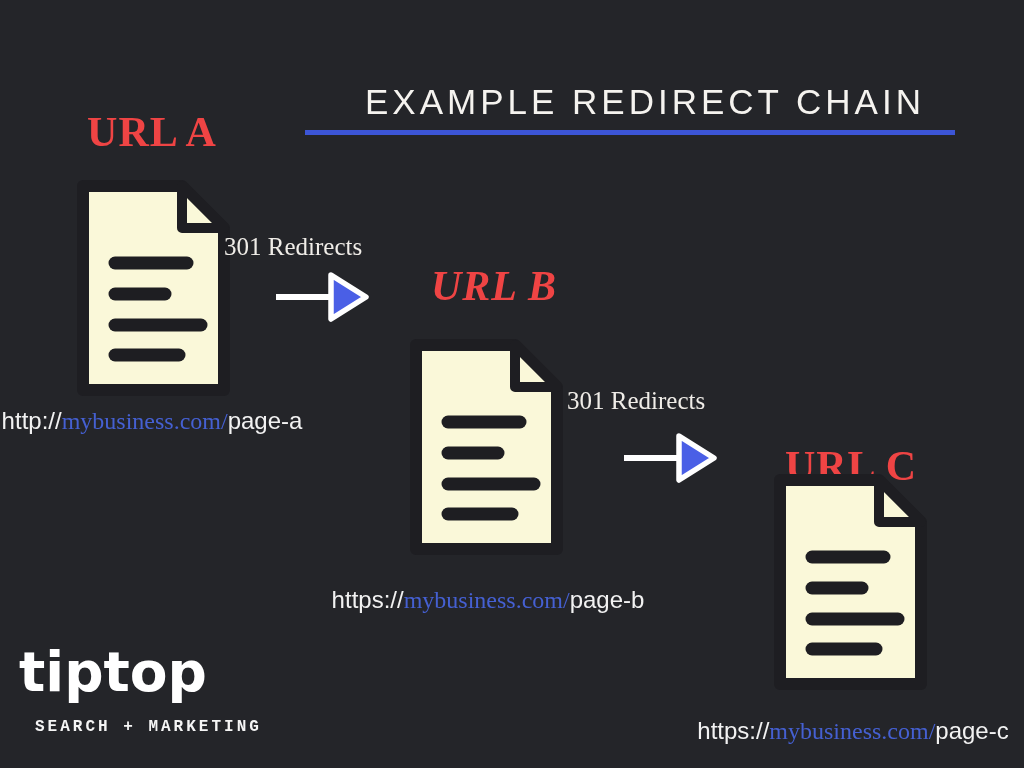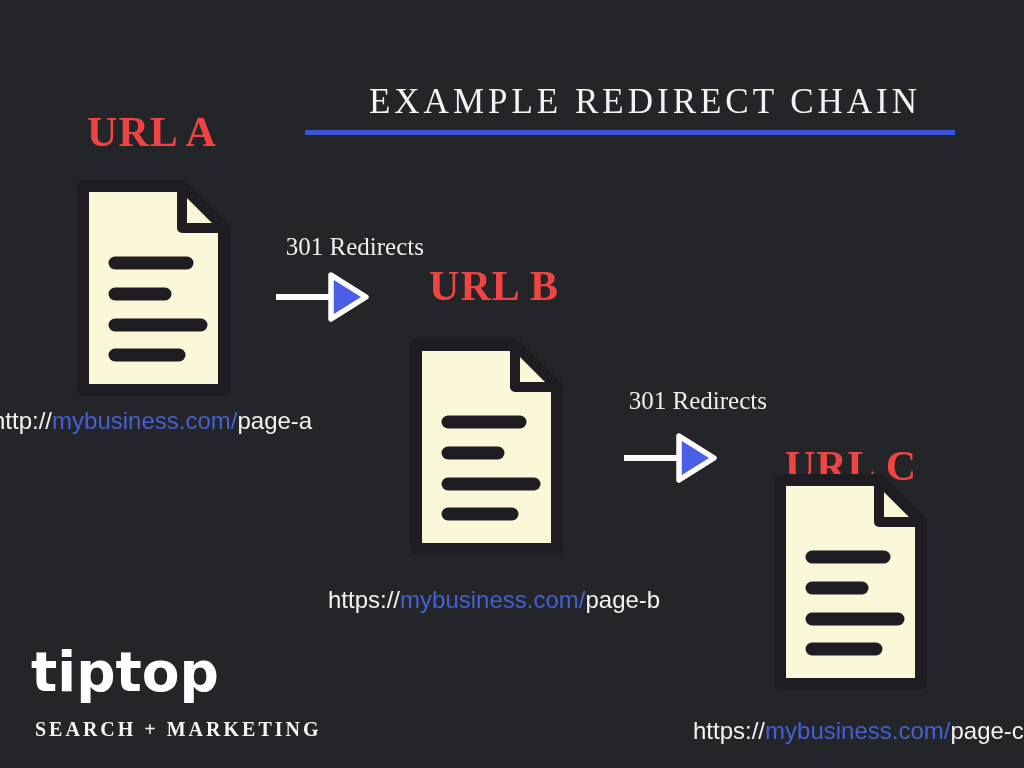--- a/index.html
+++ b/index.html
@@ -8,21 +8,21 @@
     background: #242529;
     position: relative;
     overflow: hidden;
     font-family: "Liberation Sans", sans-serif;
   }
   .abs { position: absolute; }
 
   .diagram-title {
     left: 320px; top: 82px; width: 650px;
     text-align: center;
-    font-family: Liberation Serif, serif;
+    font-family: Liberation Sans, sans-serif;
     font-weight: 400;
     font-size: 35px;
     letter-spacing: 4px;
     color: #f5f3ef;
     white-space: nowrap;
   }
   .title-underline {
     left: 305px; top: 130px; width: 650px; height: 5px;
     background: #3c55d6;
   }
@@ -31,70 +31,70 @@
     font-family: "Liberation Serif", serif;
     font-weight: 700;
     font-size: 42px;
     letter-spacing: 1px;
     color: #ef4444;
     white-space: nowrap;
     text-align: center;
     width: 220px;
   }
   .heading-a { left: 42px;  top: 108px; }
-  .heading-b { left: 384px; top: 262px; }
+  .heading-b { left: 384px; top: 262px; font-style: italic; }
   .heading-c { left: 741px; top: 402px; margin-top: 40px; }
 
   .doc { width: 157px; height: 220px; }
   .doc-a { left: 75px;  top: 178px; }
   .doc-b { left: 408px; top: 337px; }
   .doc-c { left: 772px; top: 472px; }
 
   .url-line {
     font-size: 24px;
     color: #f2f2f2;
     width: 320px;
     text-align: center;
     white-space: nowrap;
   }
   .url-a { left: -8px;  top: 407px; }
   .url-b { left: 328px; top: 562px; margin-top: 24px; }
   .url-c { left: 693px; top: 700px; margin-top: 17px; }
-  .url-domain { color: #4560d2; }
+  .url-domain { color: #4560d2; font-family: Liberation Serif, serif; }
 
   .redirect-label {
     font-family: "Liberation Serif", serif;
     font-size: 25px;
     color: #f0ede8;
     width: 200px;
-    text-align: right;
+    text-align: left;
     white-space: nowrap;
   }
   .redirect-label-1 { left: 224px; top: 233px; }
   .redirect-label-2 { left: 567px; top: 387px; }
 
   .arrow { width: 96px; height: 52px; }
   .arrow-1 { left: 273px; top: 271px; }
   .arrow-2 { left: 621px; top: 432px; }
 
   .logo-wordmark {
-    left: 31px; top: 644px;
+    left: 19px; top: 644px;
     font-family: "DejaVu Sans", sans-serif;
     font-weight: bold;
     font-size: 55px;
     line-height: 1.05;
     color: #ffffff;
     letter-spacing: 0px;
     text-align: center;
   }
   .logo-tagline {
     left: 35px; top: 718px;
-    font-family: Liberation Serif, serif;
+    font-family: Liberation Mono, monospace;
     font-weight: bold;
-    font-size: 20px;
+    font-size: 16px;
     letter-spacing: 3px;
     color: #f5f5f5;
     white-space: nowrap;
   }
 </style>
 </head>
 <body>
 
 <div class="abs diagram-title">EXAMPLE REDIRECT CHAIN</div>
 <div class="abs title-underline"></div>

